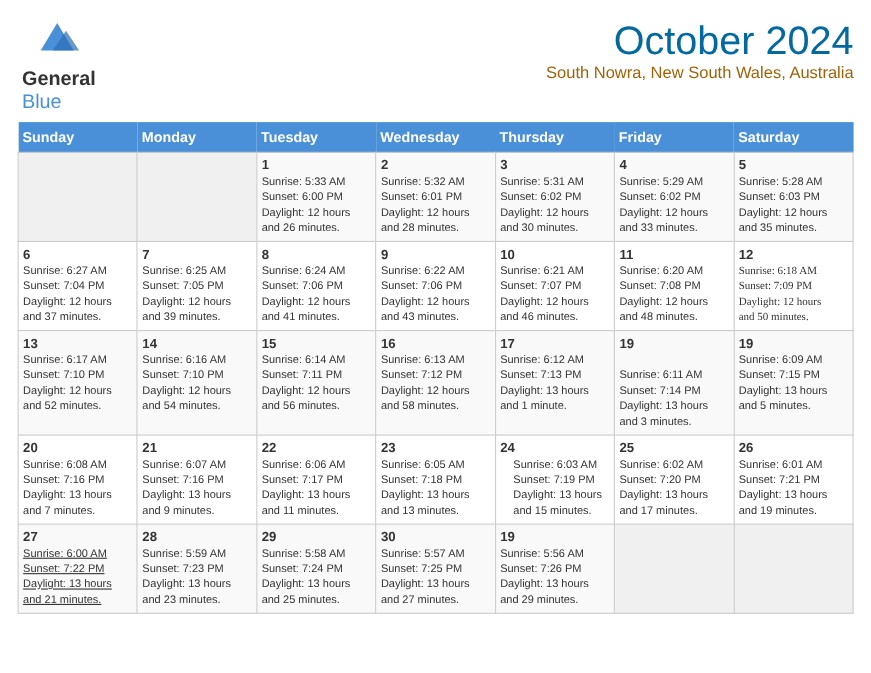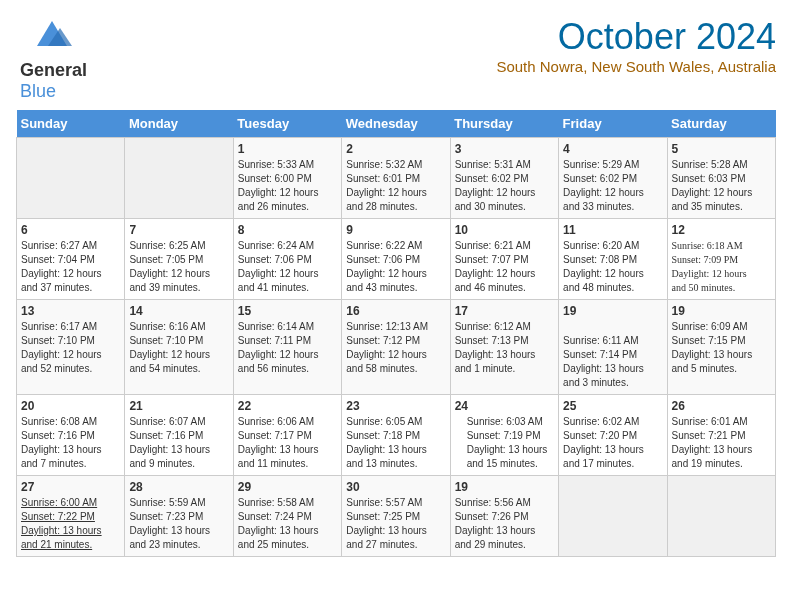--- a/index.html
+++ b/index.html
@@ -219,21 +219,21 @@
         </td>
         <td>
           <span class="day-num">15</span>
           <div class="cell-info" style="white-space: pre-line;">Sunrise: 6:14 AM
 Sunset: 7:11 PM
 Daylight: 12 hours
 and 56 minutes.</div>
         </td>
         <td>
           <span class="day-num">16</span>
-          <div class="cell-info" style="white-space: pre-line;">Sunrise: 12:13 AM
+          <div class="cell-info" style="white-space: pre-line;">Sunrise: 6:13 AM
 Sunset: 7:12 PM
 Daylight: 12 hours
 and 58 minutes.</div>
         </td>
         <td>
           <span class="day-num">17</span>
           <div class="cell-info" style="white-space: pre-line;">Sunrise: 6:12 AM
 Sunset: 7:13 PM
 Daylight: 13 hours
 and 1 minute.</div>

